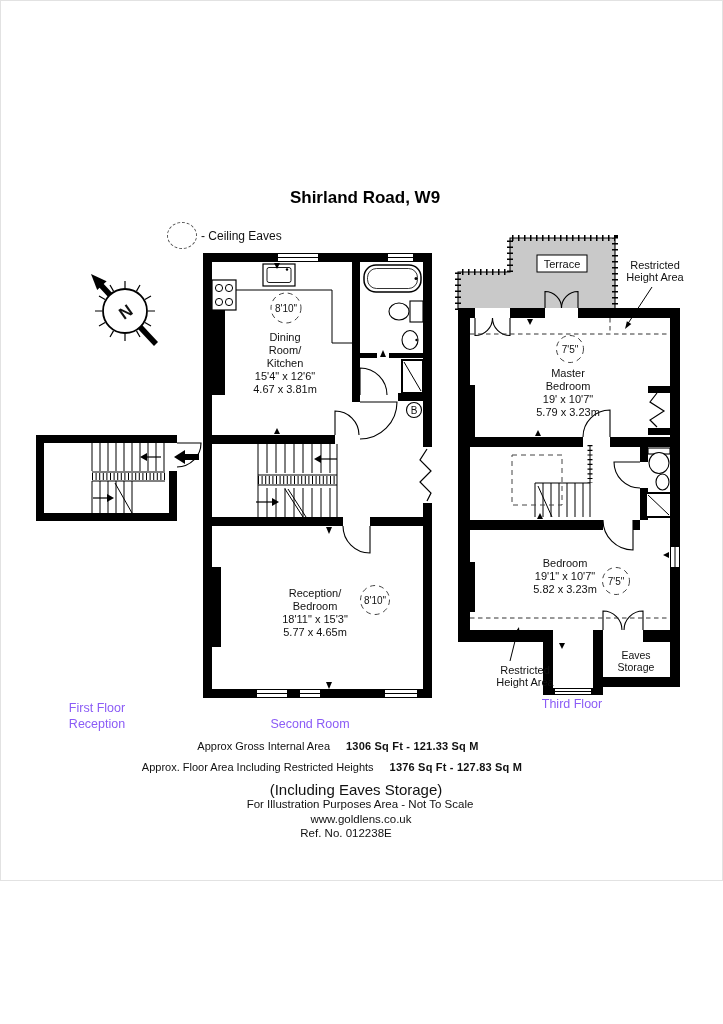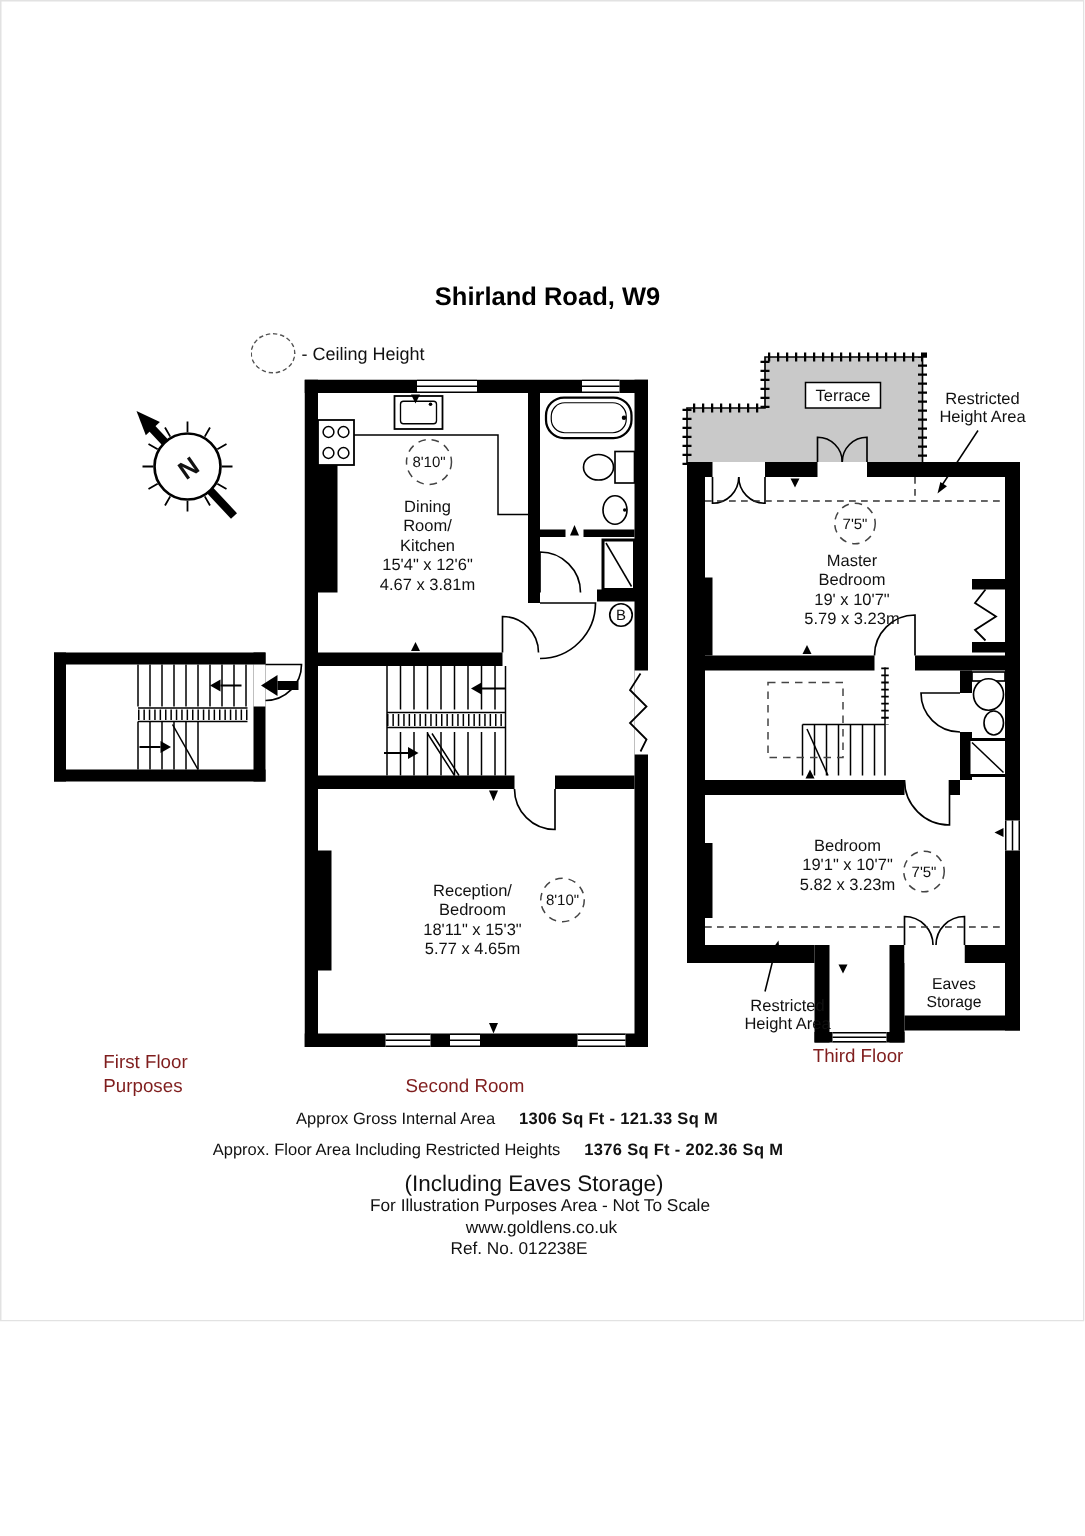--- a/index.html
+++ b/index.html
@@ -8,35 +8,35 @@
   .title{position:absolute;left:365px;top:188px;transform:translateX(-50%);
          font-size:17px;font-weight:bold;white-space:nowrap;color:#000;}
   .legend-circle{position:absolute;left:167px;top:222px;width:28px;height:25px;
          border:1.6px dashed #555;border-radius:50%;}
   .legend-label{position:absolute;left:201px;top:229px;font-size:12px;white-space:nowrap;}
   .plan{position:absolute;}
   svg text{font-family:"Liberation Sans",sans-serif;fill:#111;}
   .t11{font-size:11px;}
   .t10{font-size:10px;}
   .t105{font-size:10.5px;}
-  .cap{position:absolute;transform:translateX(-50%);font-size:12.5px;text-align:left;
-       line-height:16px;white-space:nowrap;color:#7f1d1d;}
+  .cap{position:absolute;transform:translateX(-50%);font-size:12.5px;text-align:center;
+       line-height:16px;white-space:nowrap;color:#8b5cf6;}
   .frow{position:absolute;transform:translateX(-50%);font-size:11px;white-space:nowrap;color:#111;}
   .frow b{margin-left:16px;letter-spacing:.2px;}
   .fsmall{position:absolute;transform:translateX(-50%);font-size:11.5px;white-space:nowrap;color:#111;}
 </style>
 </head>
 <body>
 
 <div class="page">
 
   <div class="title">Shirland Road, W9</div>
 
   <div class="legend-circle"></div>
-  <div class="legend-label">- Ceiling Height</div>
+  <div class="legend-label">- Ceiling Eaves</div>
 
   <svg class="plan" style="left:78px;top:256px" width="95" height="105" viewBox="0 0 95 105">
     <line x1="78" y1="88" x2="20" y2="26" stroke="#000" stroke-width="5.5"></line>
     <polygon points="13,18 28.6,25.3 19.2,34.1" fill="#000"></polygon>
     <circle cx="47" cy="55" r="22" fill="#fff" stroke="#000" stroke-width="1.8"></circle>
     <path d="M70 55H77M66.9 66.5L73 70M58.5 74.9L62 81M47 78V85M35.5 74.9L32 81M27.1 66.5L21 70M24 55H17M27.1 43.5L21 40M35.5 35.1L32 29M47 32V25M58.5 35.1L62 29M66.9 43.5L73 40" stroke="#000" stroke-width="1.2"></path>
     <text x="47" y="62" text-anchor="middle" font-size="17" font-weight="bold" transform="rotate(-35 47 55)">N</text>
   </svg>
 
   <svg class="plan" style="left:33px;top:431px" width="200" height="100" viewBox="0 0 200 100">
@@ -295,29 +295,29 @@
     <g>
       <text x="75" y="444" text-anchor="middle" class="t11">Restricted</text>
       <text x="75" y="456" text-anchor="middle" class="t11">Height Area</text>
       <line x1="60" y1="431" x2="67.5" y2="401" stroke="#000" stroke-width="1"></line>
       <polygon points="69,397 69.7,404.9 64.2,403.7" fill="#000"></polygon>
     </g>
   </svg>
 
   <div class="cap" style="left:97px;top:700px">
     <div>First Floor</div>
-    <div>Purposes</div>
+    <div>Reception</div>
   </div>
   <div class="cap" style="left:310px;top:716px">Second Room</div>
   <div class="cap" style="left:572px;top:696px">Third Floor</div>
 
   <div class="frow" style="left:338px;top:740px">
     <span>Approx Gross Internal Area</span><b>1306 Sq Ft  -  121.33 Sq M</b>
   </div>
   <div class="frow" style="left:332px;top:761px">
-    <span>Approx. Floor Area Including Restricted Heights</span><b>1376 Sq Ft  -  202.36 Sq M</b>
+    <span>Approx. Floor Area Including Restricted Heights</span><b>1376 Sq Ft  -  127.83 Sq M</b>
   </div>
   <div class="fsmall" style="left:356px;top:781px;font-size:15px">(Including Eaves Storage)</div>
   <div class="fsmall" style="left:360px;top:798px">For Illustration Purposes Area - Not To Scale</div>
   <div class="fsmall" style="left:361px;top:813px">www.goldlens.co.uk</div>
   <div class="fsmall" style="left:346px;top:827px">Ref. No. 012238E</div>
 
 </div>
 
 </body></html>

